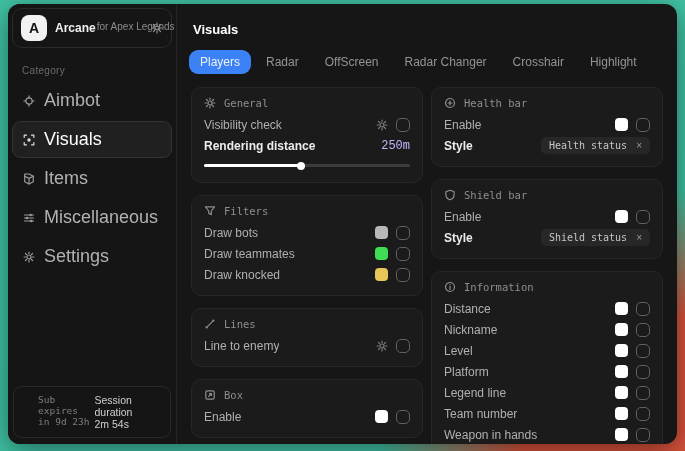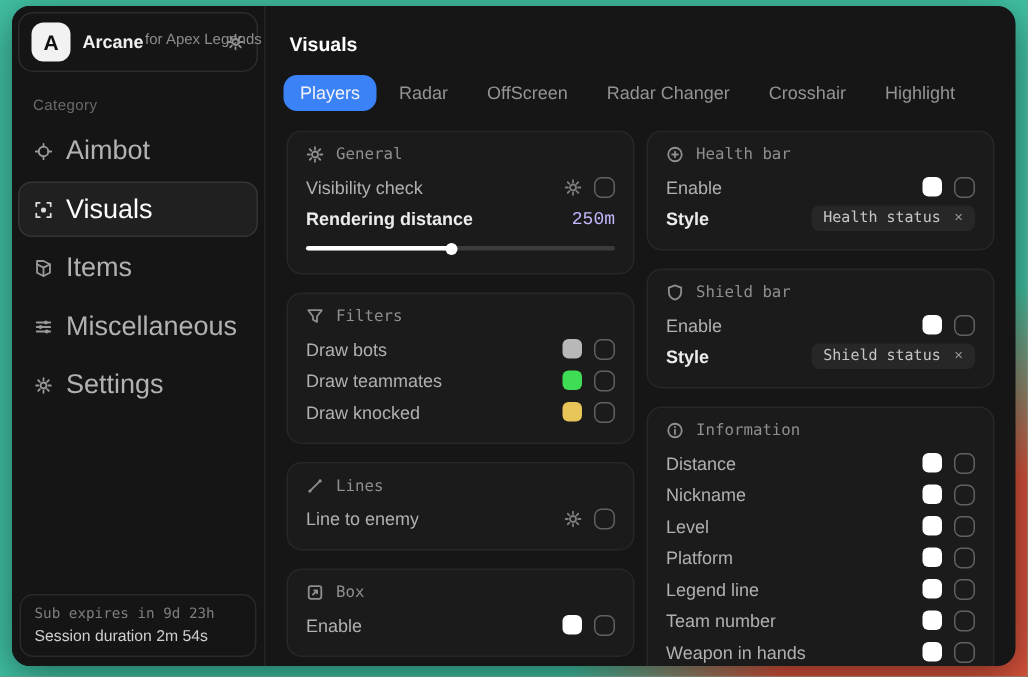--- a/index.html
+++ b/index.html
@@ -30,21 +30,21 @@
   .category { margin:13px 14px 6px; font-size:10px; color:#6a6a6a; letter-spacing:.3px; }
   .nav { display:flex; flex-direction:column; gap:2px; padding:0 4px; }
   .nav-item {
     display:flex; align-items:center; gap:9px; padding:7px 10px;
     border:1px solid transparent; border-radius:9px; color:#b2b2b2; font-size:18px; cursor:pointer;
   }
   .nav-item.active { background:#202020; border-color:#343434; color:#fdfdfd; }
   .nav-icon { display:flex; color:inherit; opacity:.85; }
   .side-footer {
     margin:auto 5px 6px; border:1px solid #2a2a2a; border-radius:9px;
-    padding:7px 9px; display:flex; flex-direction:column; gap:3px;
+    padding:7px 24px; display:flex; flex-direction:row; gap:3px;
   }
   .footer-expiry { font-family:"DejaVu Sans Mono", monospace; font-size:9.5px; color:#7e7e7e; }
   .footer-session { font-size:10.5px; color:#cfcfcf; }
   
   .main { flex:1; display:flex; flex-direction:column; padding:10px 12px 0; overflow:hidden; }
   .page-title { font-size:13px; font-weight:700; color:#ffffff; margin:8px 4px 13px; }
   .tabs { display:flex; gap:4px; margin:0 0 13px; }
   .tab { padding:5px 11px; border-radius:9px; font-size:12px; color:#949494; cursor:pointer; white-space:nowrap; }
   .tab.active { background:#3b82f6; color:#f2f2f2; }
   .columns { display:flex; gap:8px; align-items:flex-start; flex:1; overflow:hidden; padding:0 2px; }

